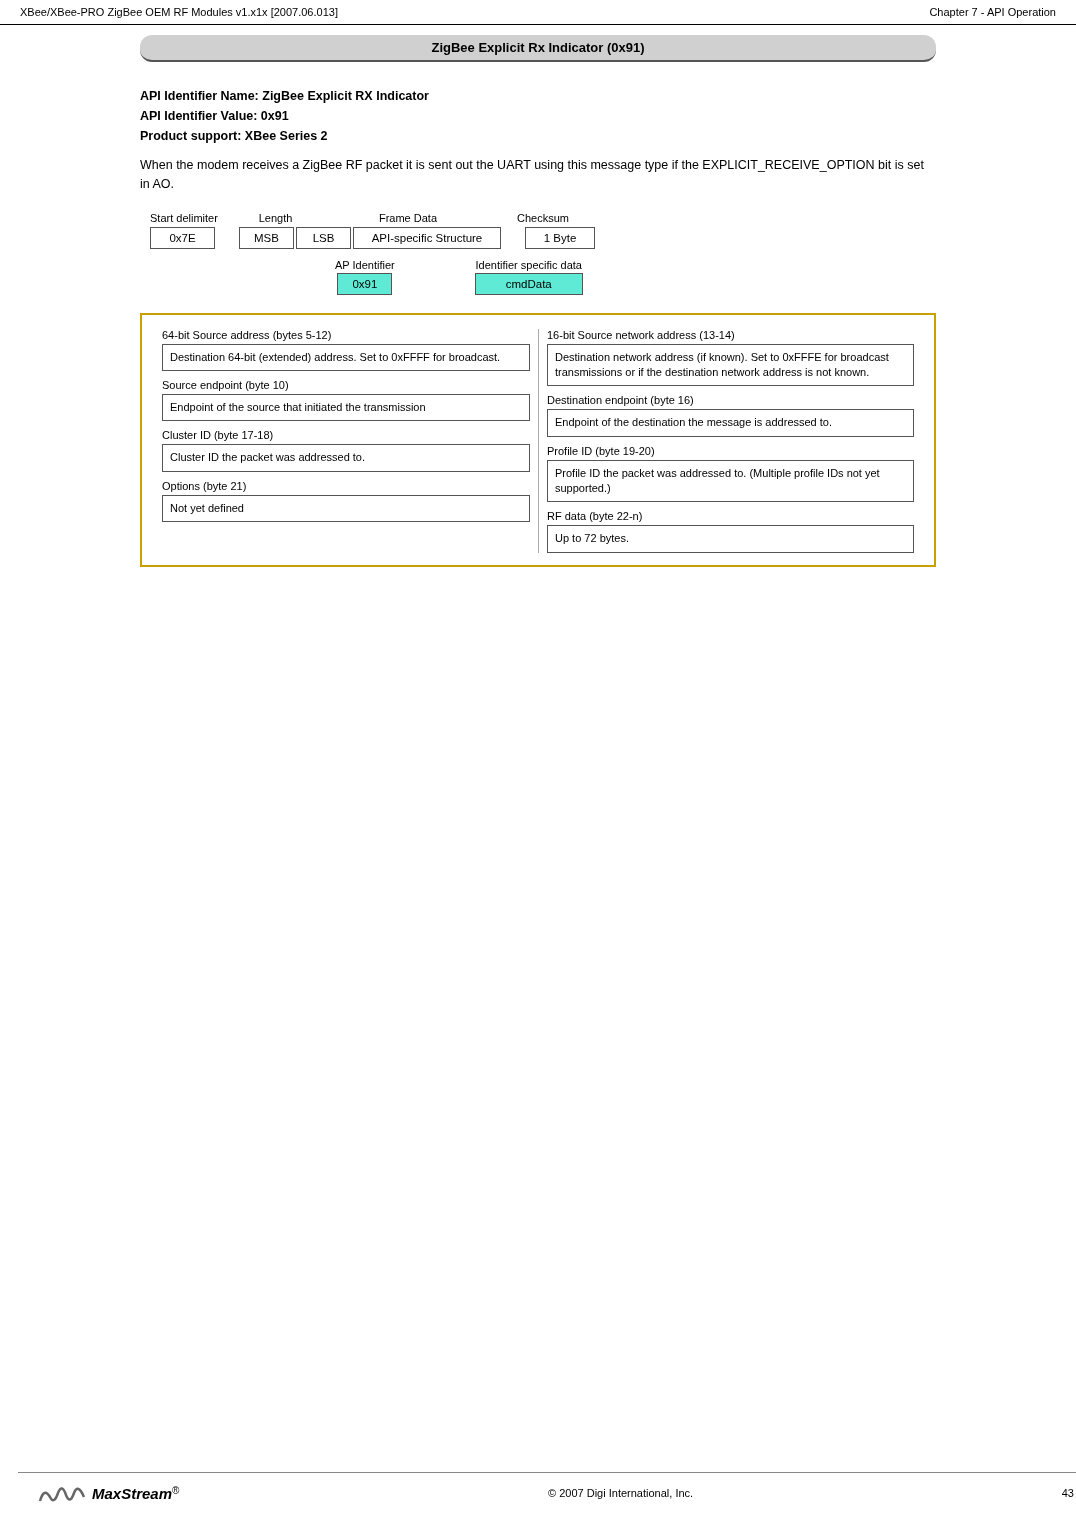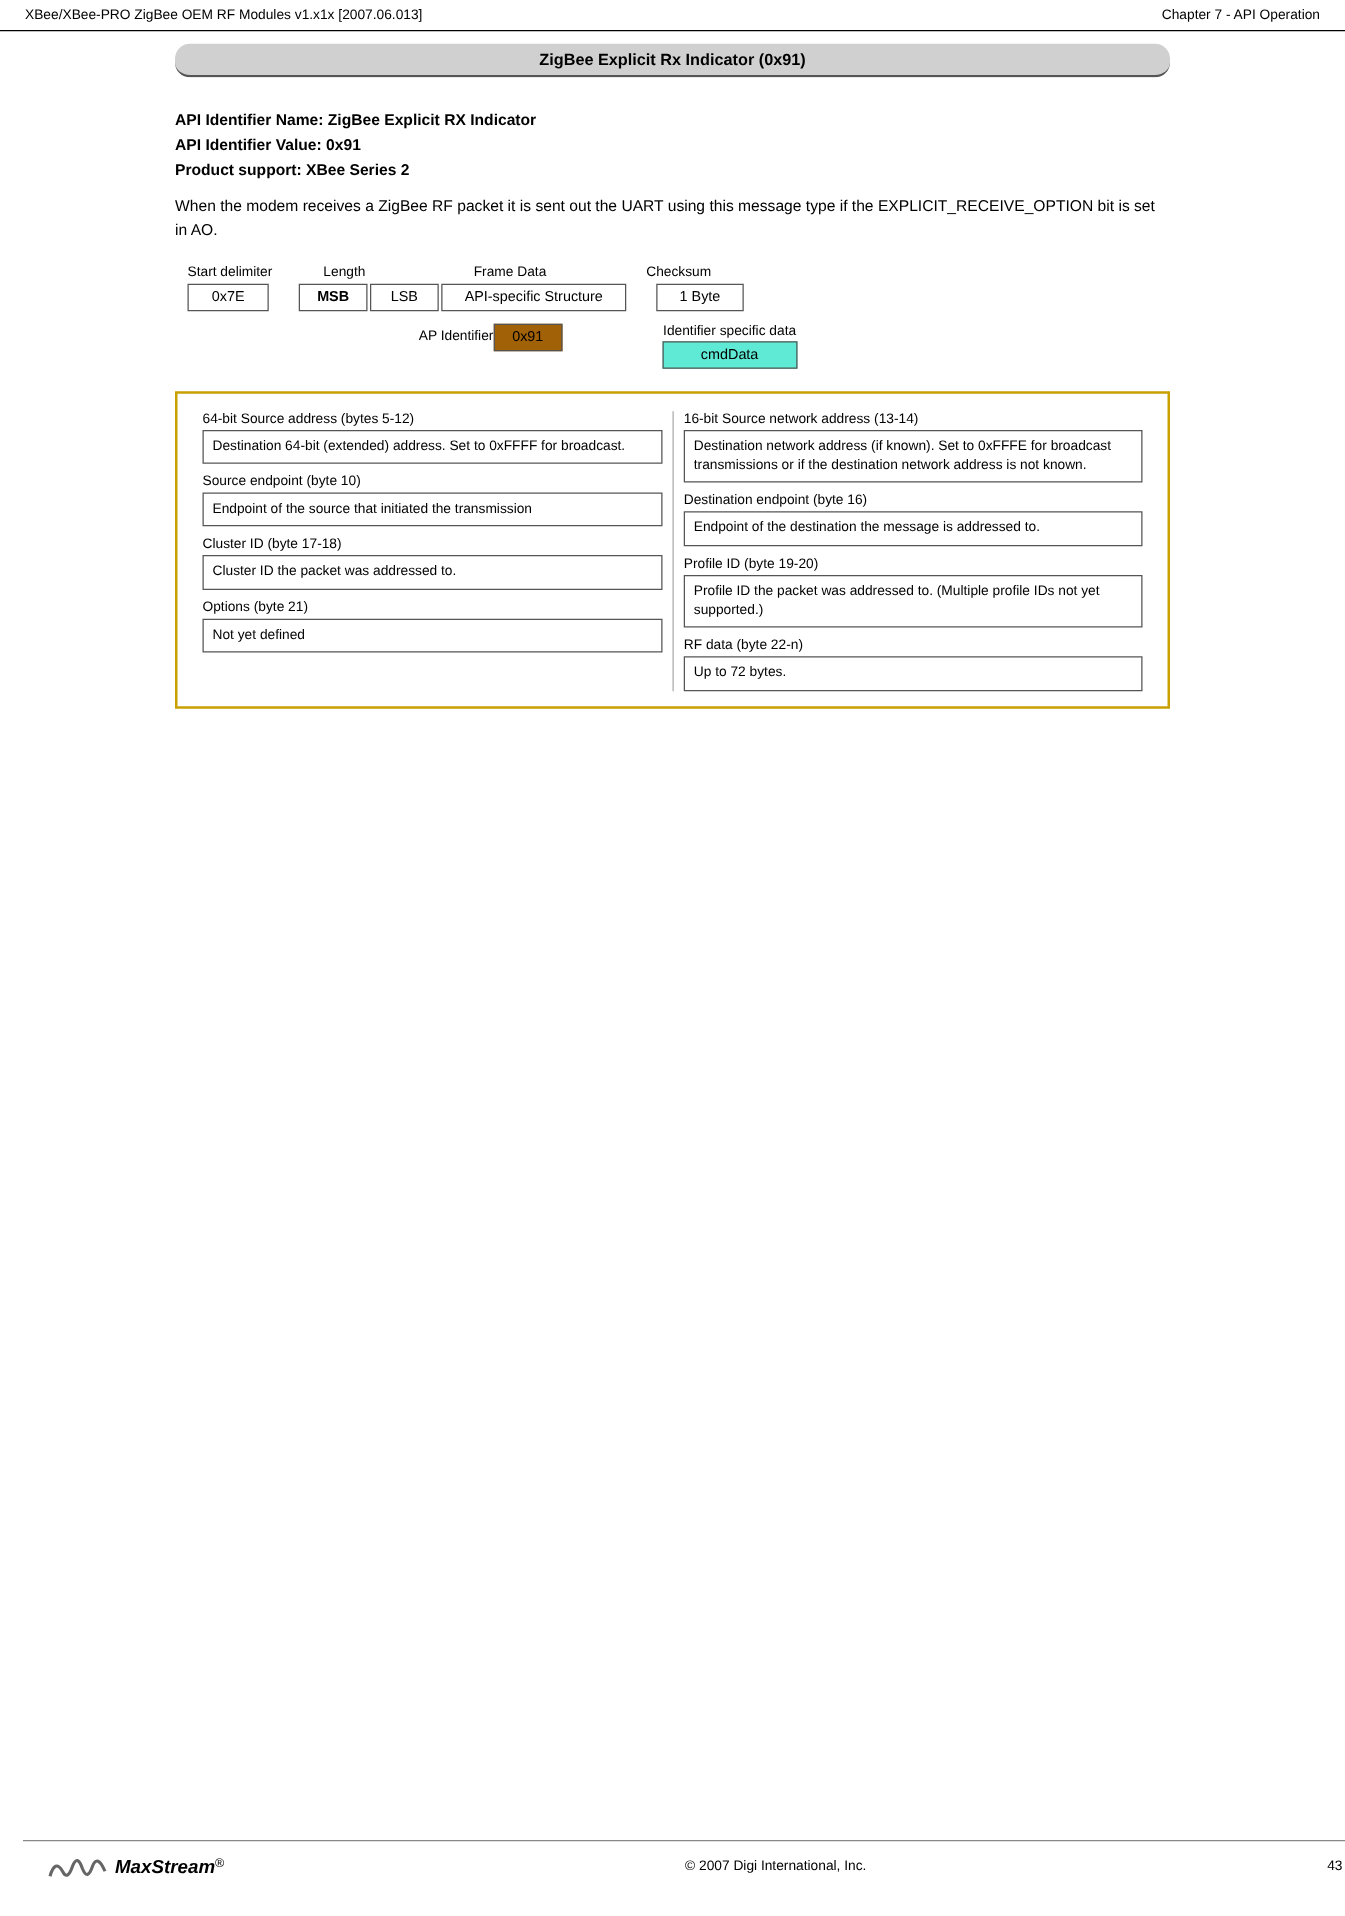--- a/index.html
+++ b/index.html
@@ -73,29 +73,29 @@
     
     .frame-second-row {
       display: flex;
       margin-left: 10px;
       margin-top: 10px;
       align-items: flex-start;
     }
     .ap-id-section {
       margin-left: 185px;
       display: flex;
-      flex-direction: row;
+      flex-direction: column;
       align-items: center;
     }
     .ap-id-label { font-size: 11px; margin-bottom: 2px; }
     .ap-id-box {
       border: 1px solid #555;
       padding: 4px 14px;
       font-size: 11.5px;
-      background: #a16207;
+      background: #5eead4;
     }
 
     .id-specific-section {
       margin-left: 80px;
       display: flex;
       flex-direction: column;
       align-items: center;
     }
     .id-specific-label { font-size: 11px; margin-bottom: 2px; }
     .id-specific-box {
@@ -188,21 +188,21 @@
     <div style="display:flex; align-items:flex-end; margin-left:10px; margin-bottom:3px; font-size:11px; gap:0;">
       <span style="width:68px;">Start delimiter</span>
       <span style="width:115px; text-align:center;">Length</span>
       <span style="width:150px; text-align:center;">Frame Data</span>
       <span style="width:80px; text-align:center; margin-left:20px;">Checksum</span>
     </div>
 
     <div class="frame-boxes-row">
       <div class="frame-box" style="width:65px;">0x7E</div>
       <div style="width:20px;"></div>
-      <div class="frame-box" style="width:55px;font-weight:bold;">MSB</div>
+      <div class="frame-box" style="width:55px;">MSB</div>
       <div class="frame-box" style="width:55px;">LSB</div>
       <div class="frame-box wide" style="width:148px;">API-specific Structure</div>
       <div style="width:20px;"></div>
       <div class="frame-box" style="width:70px;">1 Byte</div>
     </div>
 
     <div class="frame-second-row">
       <div class="ap-id-section">
         <span class="ap-id-label">AP Identifier</span>
         <div class="ap-id-box">0x91</div>

